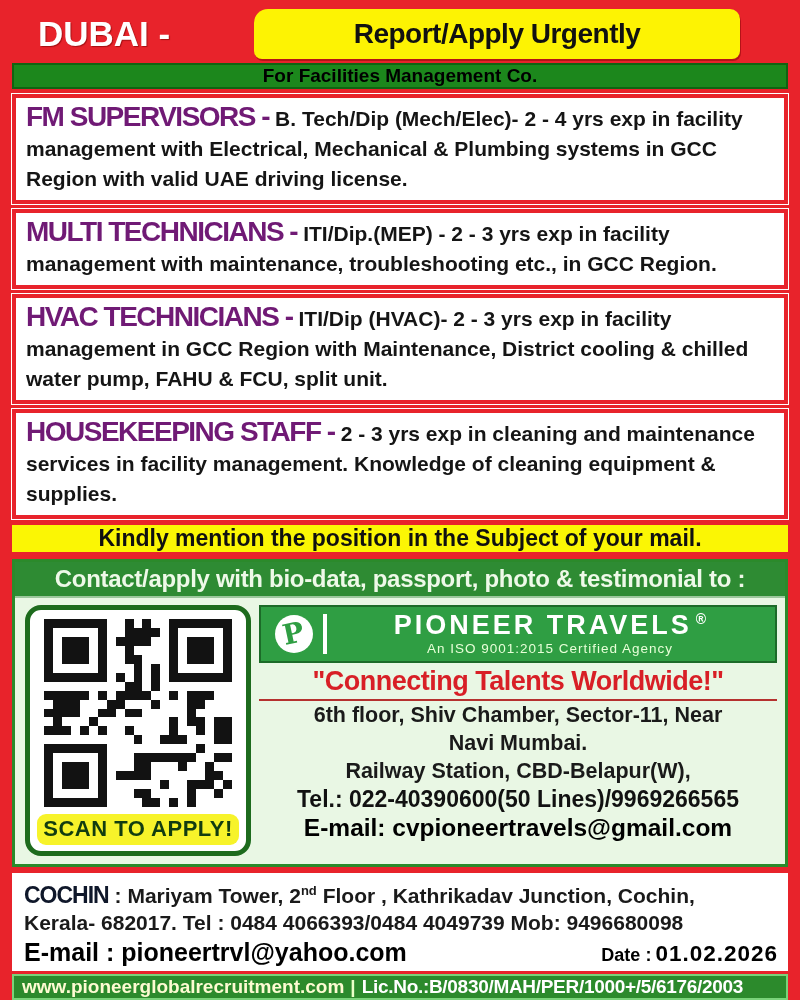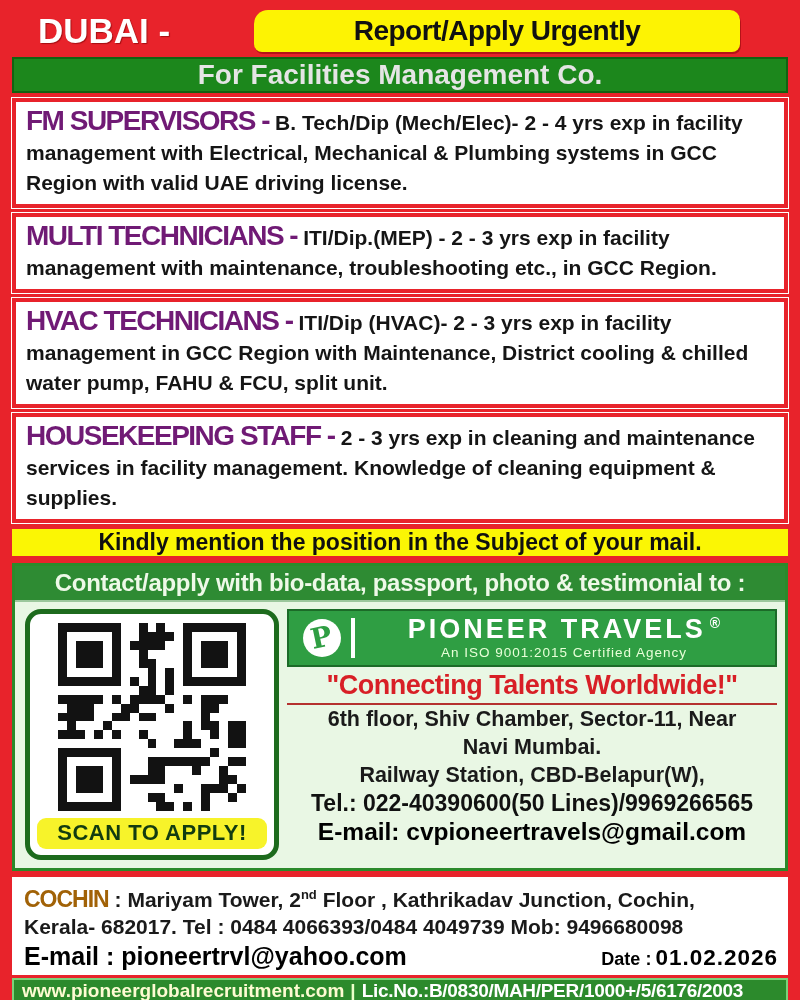--- a/index.html
+++ b/index.html
@@ -29,21 +29,21 @@
     font-size: 35px;
     font-weight: 800;
     letter-spacing: 0px;
     margin-left: 26px;
     text-shadow: 1px 1px 1px rgba(120,0,0,.6);
   }
   .urgent-badge {
     margin-left: auto;
     margin-right: 48px;
     width: 486px;
-    height: 42px;
+    height: 50px;
     background: #fdf303;
     border-radius: 14px 10px 8px 8px;
     display: flex;
     align-items: center;
     justify-content: center;
     box-shadow: 1px 2px 0 rgba(120,0,0,.45);
   }
   .urgent-badge span {
     color: #111111;
     font-size: 28px;
@@ -55,22 +55,22 @@
   .green-banner {
     margin-top: 5px;
     height: 44px;
     background: #1c871c;
     border: 2px solid #116311;
     display: flex;
     align-items: center;
     justify-content: center;
   }
   .green-banner span {
-    color: #e5e5e5;
-    font-size: 28px;
+    color: #000000;
+    font-size: 19px;
     font-weight: 700;
   }
 
   
   .job-section {
     margin-top: 5px;
     background: #ffffff;
     border: 4px solid #e8232b;
     outline: 1px solid #fff;
     padding: 4px 10px 6px 10px;
@@ -112,21 +112,21 @@
   }
   .contact-header span { color: #eef9e8; font-size: 24px; font-weight: 800; letter-spacing: -0.3px; }
   .contact-body {
     display: flex;
     gap: 8px;
     padding: 7px 8px 8px 10px;
   }
 
   
   .qr-card {
-    width: 254px;
+    width: 226px;
     background: #ffffff;
     border: 5px solid #1d6b1d;
     border-radius: 16px;
     padding: 7px 7px 6px 7px;
     display: flex;
     flex-direction: column;
     align-self: flex-start;
   }
   .qr-code {
     display: grid;
@@ -193,21 +193,21 @@
   .email-line { text-align: center; color: #000; font-size: 24.5px; font-weight: 800; margin-top: 1px; }
 
   
   .cochin-section {
     margin-top: 6px;
     background: #ffffff;
     padding: 4px 10px 4px 12px;
     color: #111;
   }
   .cochin-line { font-size: 21px; font-weight: 700; line-height: 27px; color: #1a1a1a; }
-  .cochin-label { font-size: 23px; font-weight: 800; letter-spacing: -1px; color: #a16207; }
+  .cochin-label { font-size: 23px; font-weight: 800; letter-spacing: -1px; color: #0f172a; }
   .cochin-sup { vertical-align: super; font-size: 13px; font-weight: 800; }
   .cochin-row3 { display: flex; align-items: baseline; margin-top: 2px; }
   .cochin-email { font-size: 25px; font-weight: 800; color: #000; }
   .cochin-date { margin-left: auto; margin-right: 4px; font-size: 18px; font-weight: 800; color: #000; }
   .cochin-date-value { font-size: 22.5px; font-weight: 700; color: #000; letter-spacing: 1px; }
 
   
   .bottom-bar {
     margin-top: 3px;
     background: #2c8a2c;

